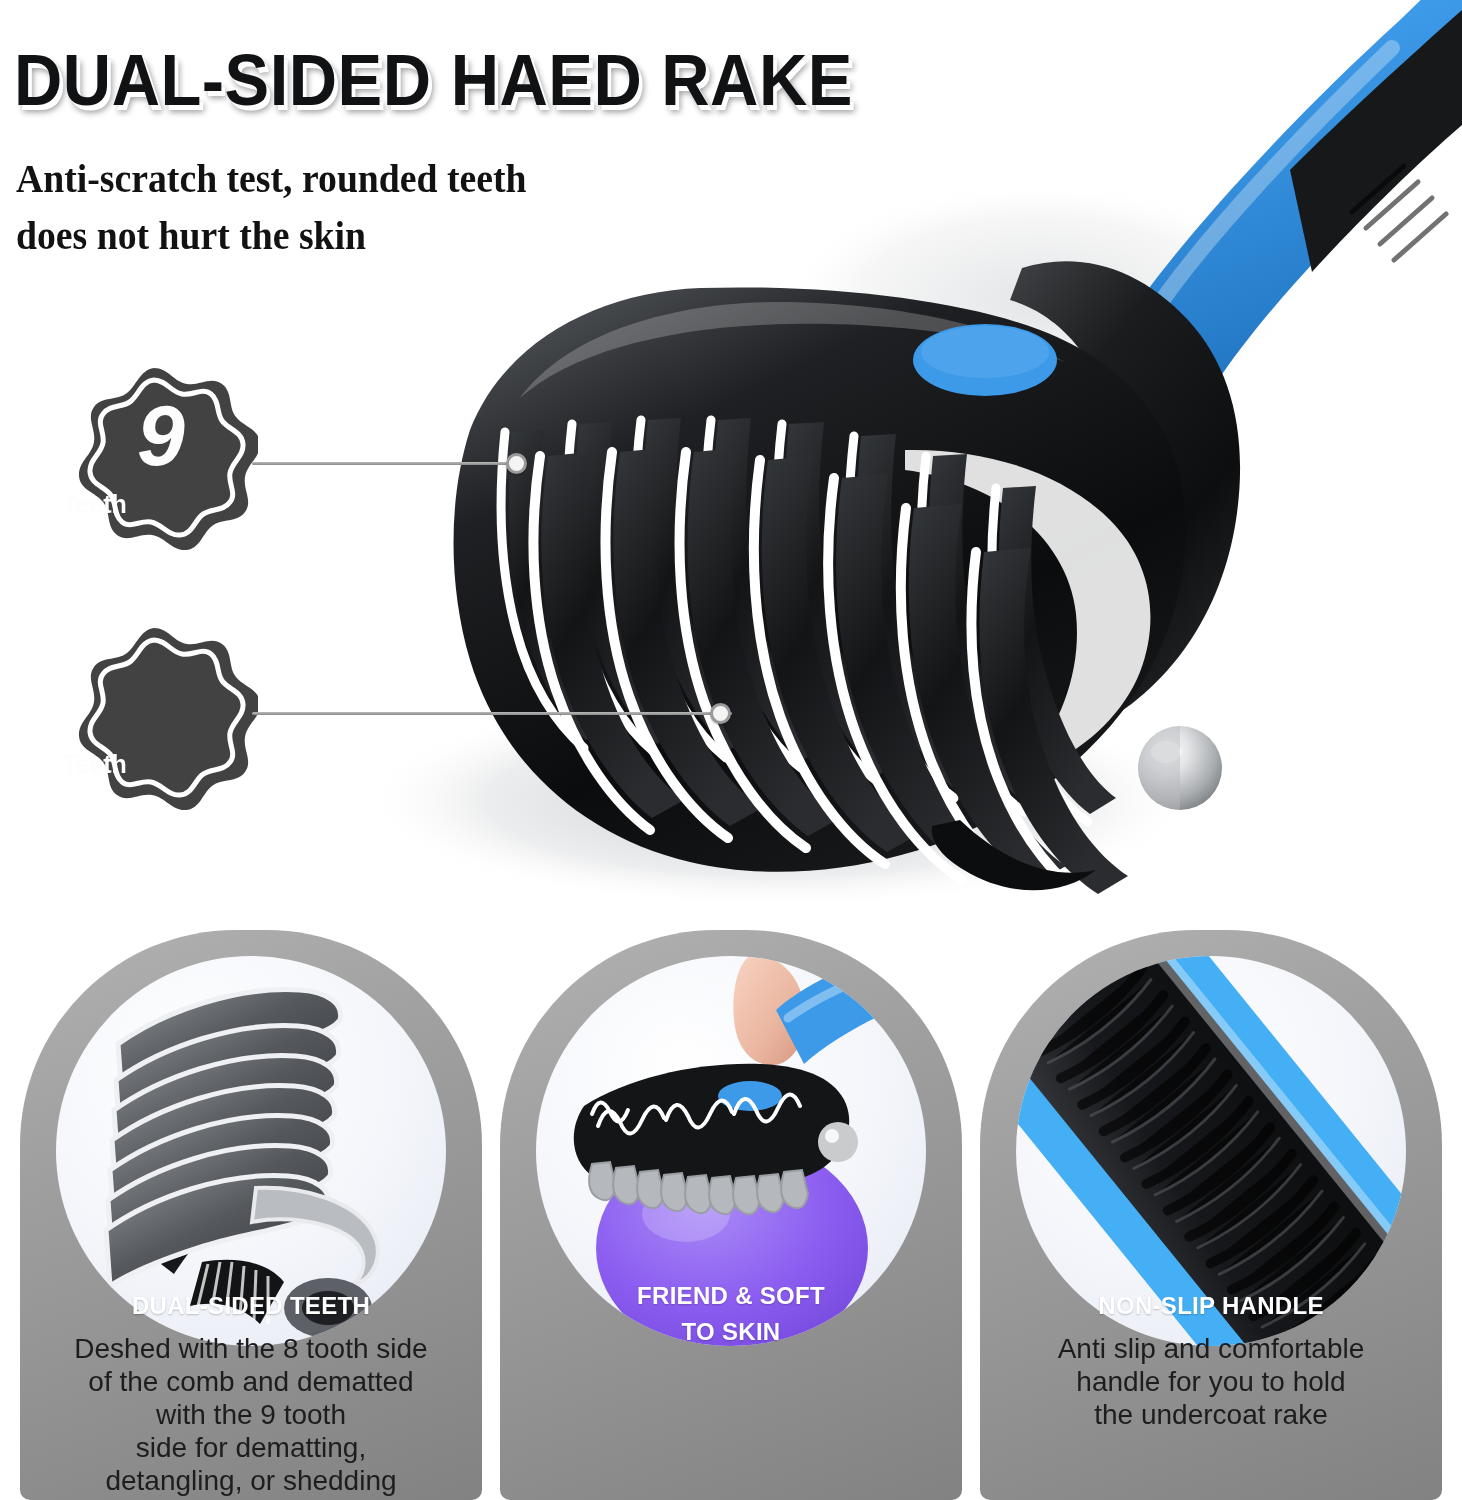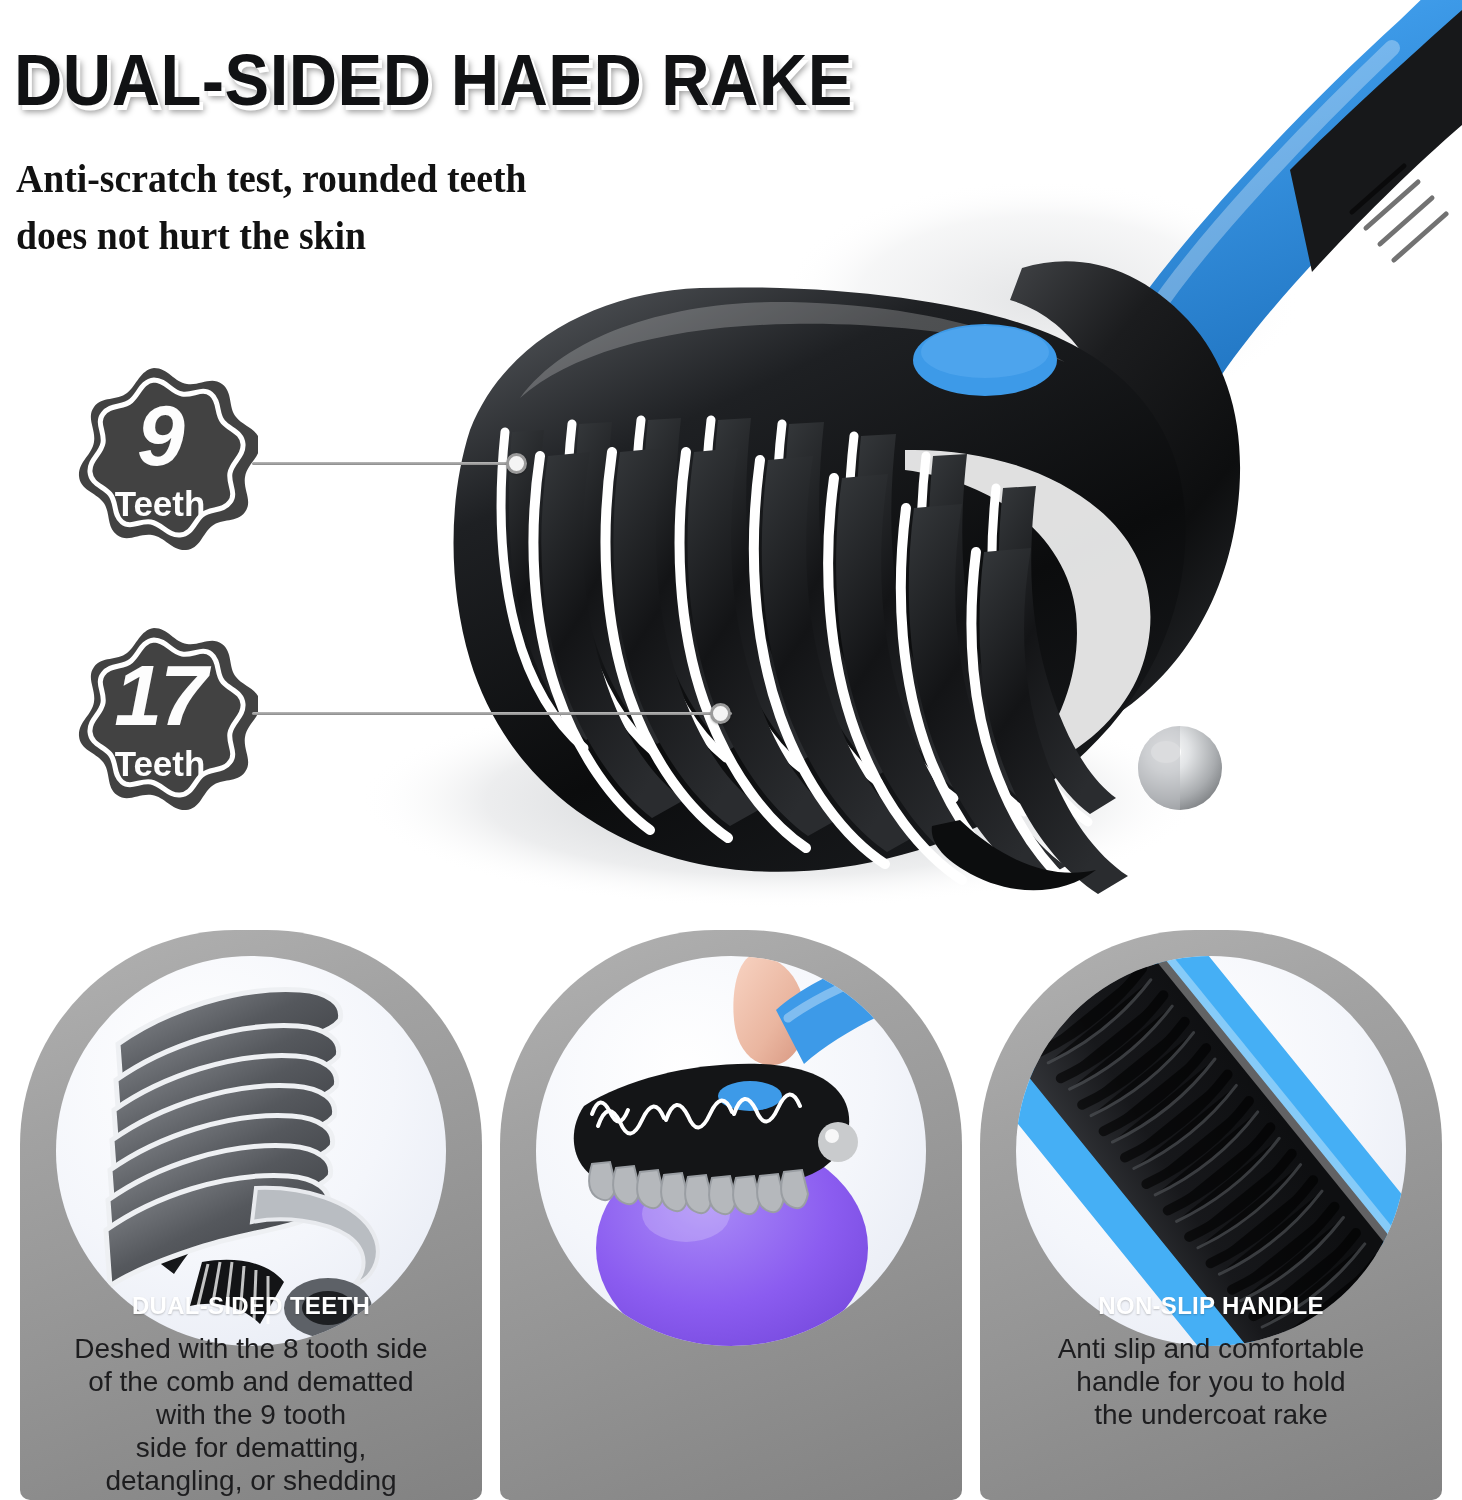--- a/index.html
+++ b/index.html
@@ -59,24 +59,23 @@
     text-align: center;
     font-family: "Liberation Sans", sans-serif;
     font-weight: 700;
     font-size: 86px; line-height: 86px;
     color: #fdfdfd;
     font-style: italic;
     letter-spacing: -2px;
   }
   .badge .blabel {
     position: absolute; left: 0; right: 0; top: 126px;
-    text-align: center;
     font-family: "Liberation Sans", sans-serif;
     font-weight: 700;
-    font-size: 35px; line-height: 32px;
+    font-size: 25px; line-height: 32px;
     color: #fdfdfd;
   }
   #badge-9  { left: 62px; top: 362px; }
   #badge-17 { left: 62px; top: 622px; }
 
   
   .leader { position: absolute; height: 9px; }
   .leader .lline {
     position: absolute; left: 0; top: 3px;
     height: 3px;
@@ -349,21 +348,20 @@
                C181 159 166 154 156 162 C146 170 144 185 130 186 C116 187 109 173 96 171
                C83 169 72 179 61 171 C50 163 55 148 47 138 C39 128 24 126 23 112
                C22 98 36 91 38 78 C40 65 30 54 38 43 C46 32 61 37 71 29 C81 21 84 6 98 4 Z" transform="translate(-6,2) scale(1.0)" fill="#424242"></path>
       <path d="M98 16
                C110 16 115 28 126 30 C137 32 146 23 155 30 C164 37 160 50 167 58
                C174 66 186 68 187 80 C188 92 176 98 174 109 C172 120 181 129 174 138
                C167 148 154 144 146 151 C138 158 136 170 124 171 C112 172 106 160 95 158
                C84 156 75 165 66 158 C57 151 61 138 54 130 C47 122 35 120 34 108
                C33 96 45 90 47 79 C49 68 40 59 47 50 C54 40 67 44 75 37 C83 30 86 17 98 16 Z" transform="translate(-6,2)" fill="none" stroke="#ffffff" stroke-width="5"></path>
     </svg>
-    <div class="bnum">17</div>
     <div class="blabel">Teeth</div>
   </div>
 
   <div class="leader" id="leader-9">
     <div class="lline"></div>
     <div class="ldot"></div>
   </div>
   <div class="leader" id="leader-17">
     <div class="lline"></div>
     <div class="ldot"></div>
@@ -472,20 +470,22 @@
             <path d="M176 222 q-8 26 6 34 q14 8 18 -12 l-6 -24 Z"></path>
             <path d="M200 222 q-8 26 6 34 q14 8 18 -12 l-6 -24 Z"></path>
             <path d="M224 220 q-8 26 6 34 q14 8 18 -12 l-6 -24 Z"></path>
             <path d="M248 216 q-8 26 6 34 q14 8 18 -12 l-6 -24 Z"></path>
           </g>
 
           <circle cx="302" cy="186" r="20" fill="#c9cbcd"></circle>
           <circle cx="296" cy="180" r="7" fill="#ffffff" opacity="0.85"></circle>
         </svg>
       </div>
+      <div class="ptitle">FRIEND &amp; SOFT
+TO SKIN</div>
     </div>
 
     <div class="panel" id="panel-3">
       <div class="photo">
         <svg width="390" height="390" viewBox="0 0 390 390" xmlns="http://www.w3.org/2000/svg">
           <defs>
             <linearGradient id="gripBlk" x1="0" y1="0" x2="1" y2="0.4">
               <stop offset="0%" stop-color="#34363a"></stop>
               <stop offset="40%" stop-color="#17181b"></stop>
               <stop offset="100%" stop-color="#0e0f11"></stop>

